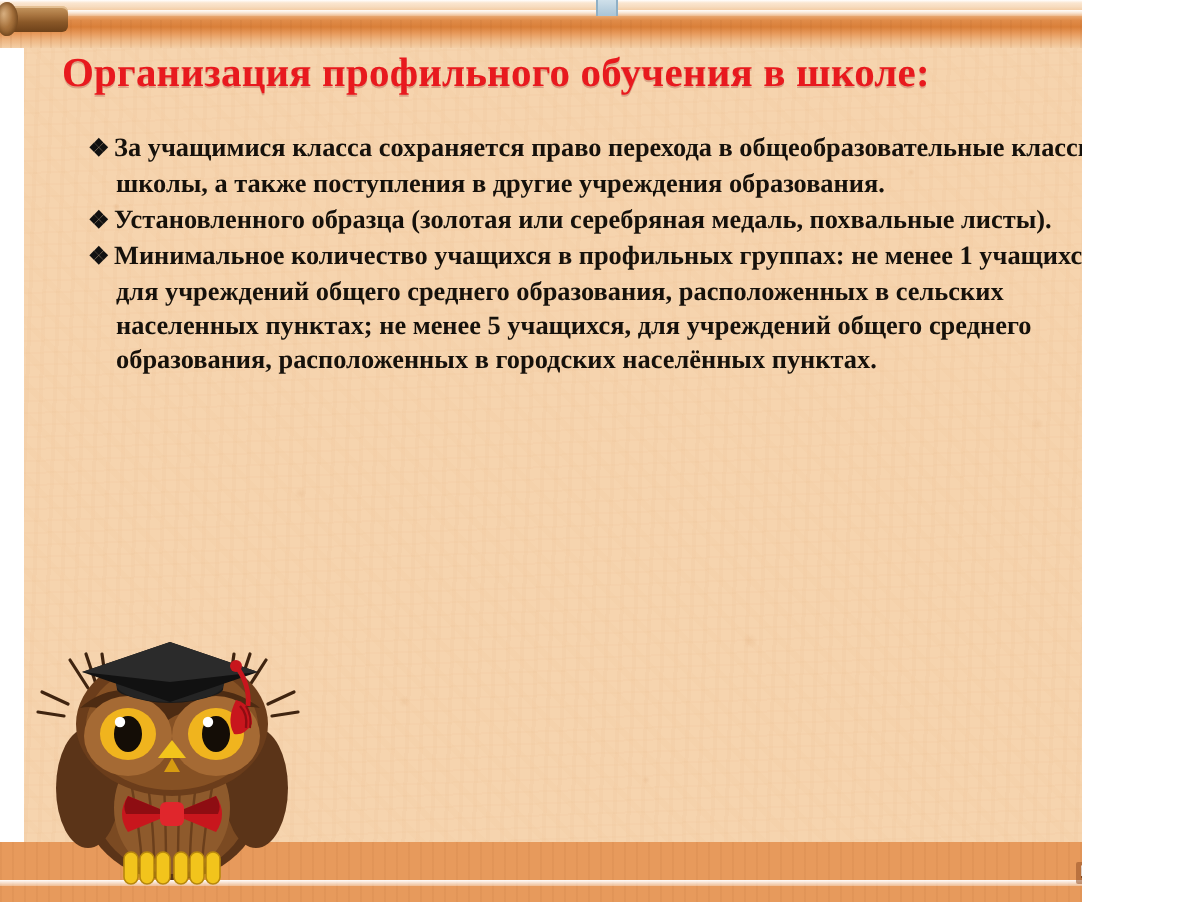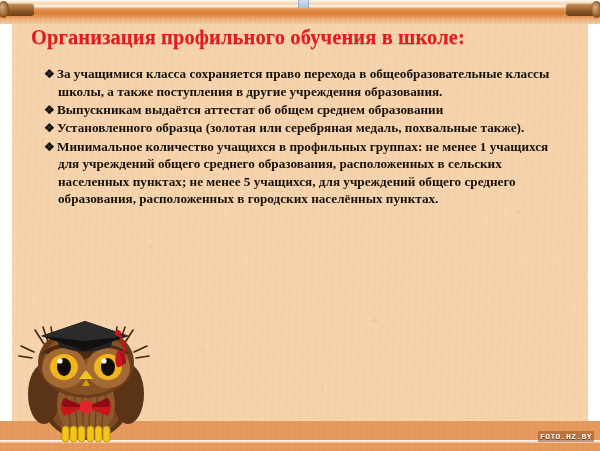--- a/index.html
+++ b/index.html
@@ -2,21 +2,21 @@
 <html><head>
 <meta charset="utf-8">
 <style>
   html,body{margin:0;padding:0;}
   body{
     width:600px;height:451px;
     background:#ffffff;
     font-family:"Liberation Serif", serif;
     overflow:hidden;
   }
-  .stage{position:relative;width:600px;height:451px;overflow:hidden;background:#fff;}
+  .stage{position:relative;width:541px;height:451px;overflow:hidden;background:#fff;}
 
   
   .sheet{
     position:absolute;left:12px;top:8px;width:576px;height:434px;
     background:
       radial-gradient(ellipse 180px 90px at 18% 68%, rgba(226,170,120,.30), rgba(226,170,120,0) 70%),
       radial-gradient(ellipse 150px 70px at 72% 28%, rgba(226,170,120,.22), rgba(226,170,120,0) 70%),
       radial-gradient(ellipse 220px 110px at 88% 82%, rgba(222,160,106,.28), rgba(222,160,106,0) 72%),
       radial-gradient(ellipse 120px 60px at 45% 12%, rgba(238,196,152,.45), rgba(238,196,152,0) 75%),
       linear-gradient(180deg,#f7dcbc 0%,#f6d4ac 14%,#f7d9b4 40%,#f6d3a8 70%,#f3caa0 92%,#efc characters 100%);
@@ -178,22 +178,21 @@
 
   <div class="bot-band">
     <div class="bot-tex"></div>
     <div class="bot-hi"></div>
   </div>
 
   <div class="content">
     <h1 class="title">Организация профильного обучения в школе:</h1>
     <ul class="bullets">
       <li><span class="bul">❖</span><span>За учащимися класса сохраняется право перехода в общеобразовательные классы школы, а также поступления в другие учреждения образования.</span></li>
-      <li><span class="bul">❖</span><span>Выпускникам выдаётся аттестат  об общем среднем образовании</span></li>
-      <li><span class="bul">❖</span><span>Установленного образца (золотая или серебряная медаль, похвальные также).</span></li>
+      <li><span class="bul">❖</span><span>Установленного образца (золотая или серебряная медаль, похвальные листы).</span></li>
       <li><span class="bul">❖</span><span>Минимальное количество учащихся в профильных группах: не менее 1 учащихся для учреждений общего среднего образования, расположенных в сельских населенных пунктах; не менее 5 учащихся, для учреждений общего среднего образования, расположенных в городских населённых пунктах.</span></li>
     </ul>
   </div>
 
   <svg class="owl" viewBox="0 0 144 135">
 
     <g stroke="#3f2410" stroke-width="1.6" fill="none" stroke-linecap="round">
       <path d="M30 36 L21 22"></path>
         <path d="M34 34 L29 19"></path>
         <path d="M39 33 L37 19"></path>

